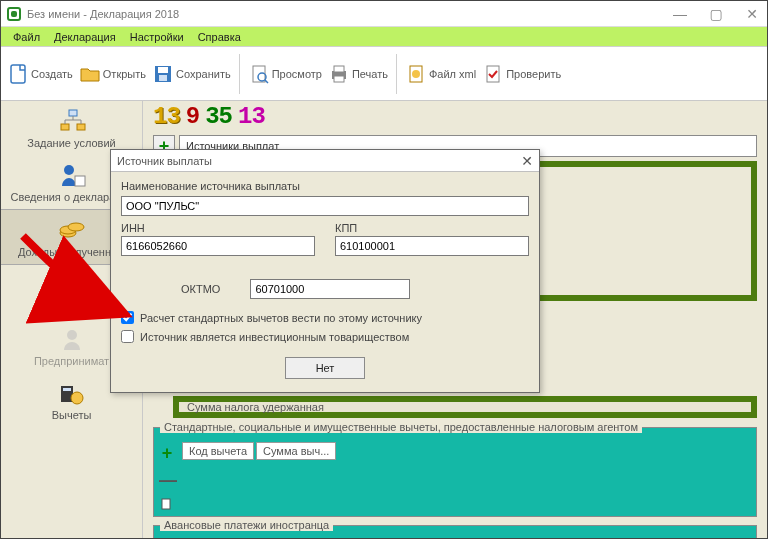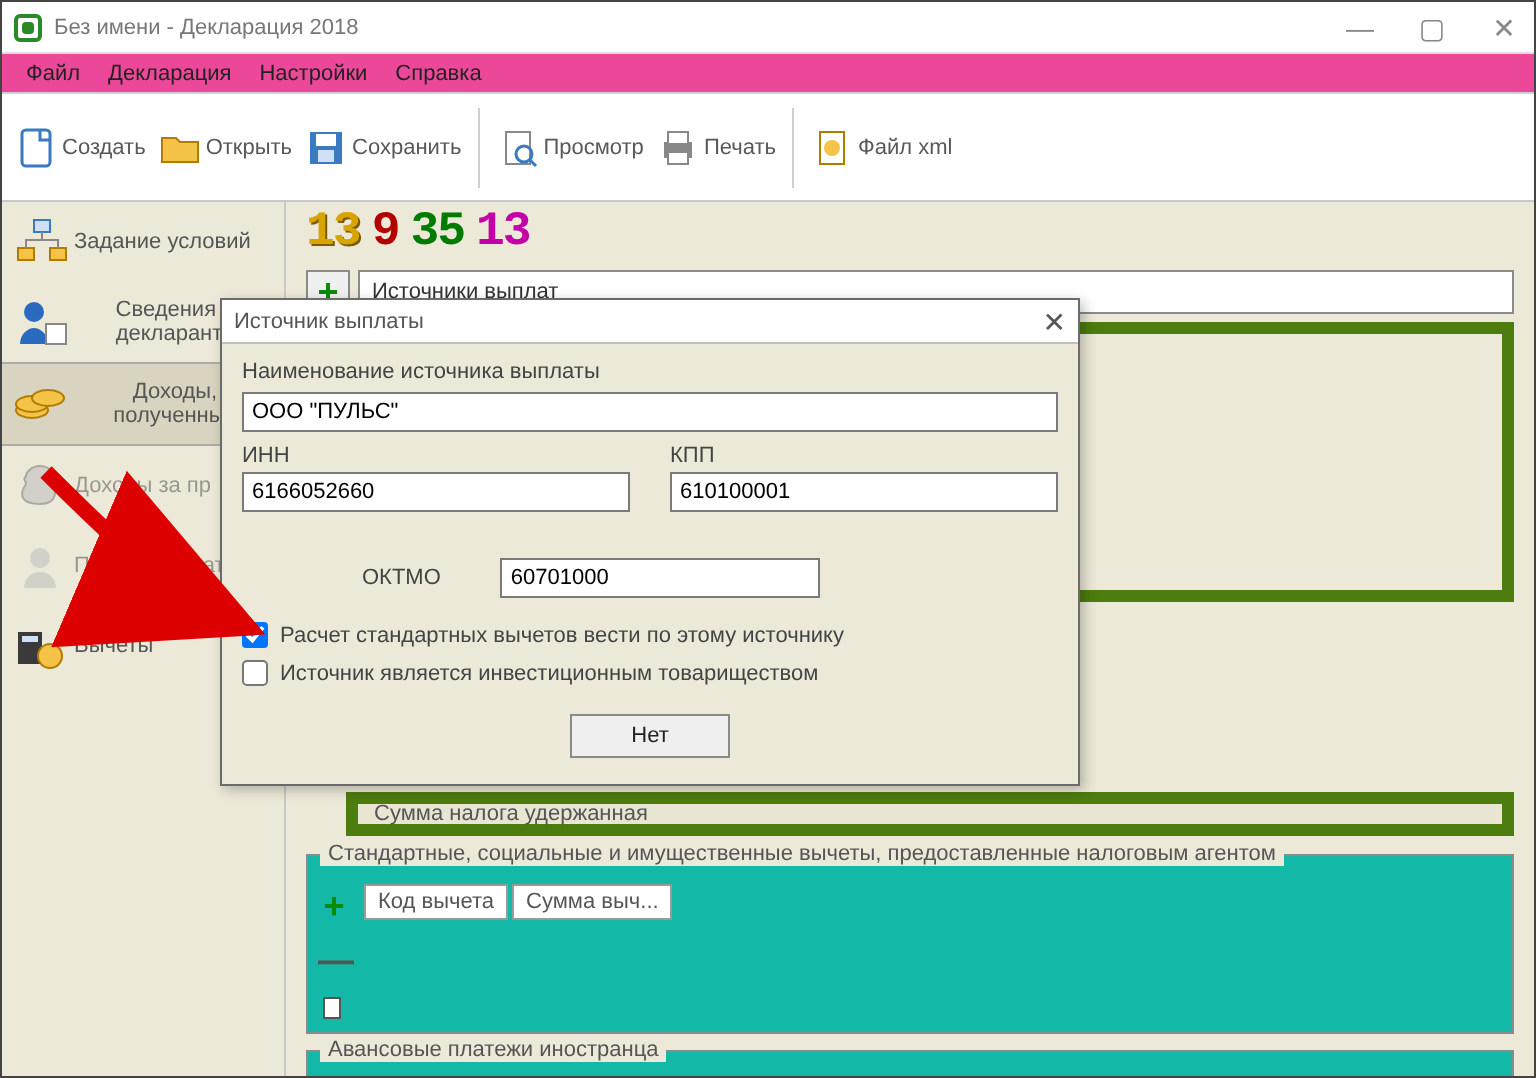--- a/index.html
+++ b/index.html
@@ -4,29 +4,29 @@
 <style>
   * { box-sizing: border-box; }
   body { margin:0; font-family: Tahoma, sans-serif; font-size:11px; background:#fff; color:#222; }
   .window { width:768px; height:539px; border:1px solid #444; display:flex; flex-direction:column; overflow:hidden; position:relative; background:#fff;}
   .titlebar { height:26px; background:#fff; display:flex; align-items:center; padding:0 6px; border-bottom:1px solid #ddd; color:#777;gap:48px;}
   .titlebar .left { display:flex; align-items:center; gap:6px;}
   .title-icon { width:14px; height:14px; border:2px solid #2a8a2a; border-radius:3px; position:relative;}
   .title-icon::after{content:"";position:absolute;left:2px;top:2px;width:6px;height:6px;background:#2a8a2a;border-radius:2px;}
   .titlebar .wctrl { margin-left:auto; display:flex; gap:18px; color:#888; font-size:14px;}
   .titlebar .wctrl span{display:inline-flex;width:18px;height:18px;align-items:center;justify-content:center;}
-  .menubar { height:20px; background:#ec4899; display:flex; align-items:center; gap:2px; padding:0 6px; border-bottom:1px solid #d0d0d0;}
+  .menubar { height:20px; background:#bef264; display:flex; align-items:center; gap:2px; padding:0 6px; border-bottom:1px solid #d0d0d0;}
   .menubar span { padding:2px 6px;}
   .toolbar { height:54px; background:#fff; border-bottom:1px solid #c9c9c9; display:flex; align-items:center; padding:4px 6px; gap:6px;}
   .tbtn { display:flex; flex-direction:row; align-items:center; justify-content:center; gap:2px; min-width:56px; height:46px; color:#585858;}
   .tbtn .ic { width:22px; height:22px; display:flex; align-items:center; justify-content:center;}
   .vsep { width:1px; height:40px; background:#d0d0d0; margin:0 2px;}
   .body { flex:1; display:flex; background:#ece9d8; overflow:hidden;}
   .sidebar { width:142px; background:#ece9d8; border-right:1px solid #c9c9c9; display:flex; flex-direction:column; align-items:stretch;}
-  .sbitem { display:flex; flex-direction:row; align-items:center; padding:6px 4px; gap:2px; text-align:center; color:#555;}
+  .sbitem { display:flex; flex-direction:column; align-items:center; padding:6px 4px; gap:2px; text-align:center; color:#555;}
   .sbitem.active { background:#d8d4c0; border:1px solid #aaa; border-left:none; border-right:none;}
   .sbitem .sic { width:30px; height:28px; display:flex; align-items:center; justify-content:center;}
   .sbitem span.label{font-size:11px; line-height:12px;}
   .main { flex:1; position:relative; overflow:hidden; background:#ece9d8;}
   .numbers { position:absolute; left:10px; top:2px; display:flex; gap:6px; font-family:"Courier New",monospace; font-weight:bold; font-size:24px; letter-spacing:-1px;}
   .numbers .n1{color:#d9a400;text-shadow:1px 1px #7a5b00;}
   .numbers .n2{color:#b30000;}
   .numbers .n3{color:#007a00;}
   .numbers .n5{color:#c400a8;}
   .srcrow { position:absolute; left:10px; top:34px; right:10px; display:flex; align-items:center; gap:4px;}
@@ -138,20 +138,29 @@
     <div class="vsep"></div>
     <div class="tbtn">
       <span class="ic">
           <svg width="22" height="22">
             <rect x="5" y="3" width="12" height="16" fill="#fff" stroke="#b07d00"></rect>
             <circle cx="11" cy="11" r="4" fill="#f4c348"></circle>
           </svg>
         </span>
       <span>Файл xml</span>
     </div>
+    <div class="tbtn">
+      <span class="ic">
+          <svg width="22" height="22">
+            <rect x="5" y="3" width="12" height="16" fill="#fff" stroke="#888"></rect>
+            <path d="M7 11l3 3 5-6" fill="none" stroke="#d02020" stroke-width="2"></path>
+          </svg>
+        </span>
+      <span>Проверить</span>
+    </div>
   </div>
 
   <div class="body">
     <div class="sidebar">
       <div class="sbitem">
         <span class="sic">
             <svg width="30" height="26">
               <rect x="12" y="2" width="8" height="6" fill="#cfe0f5" stroke="#3a7ac0"></rect>
               <rect x="4" y="16" width="8" height="6" fill="#f4c348" stroke="#b07d00"></rect>
               <rect x="20" y="16" width="8" height="6" fill="#f4c348" stroke="#b07d00"></rect>

